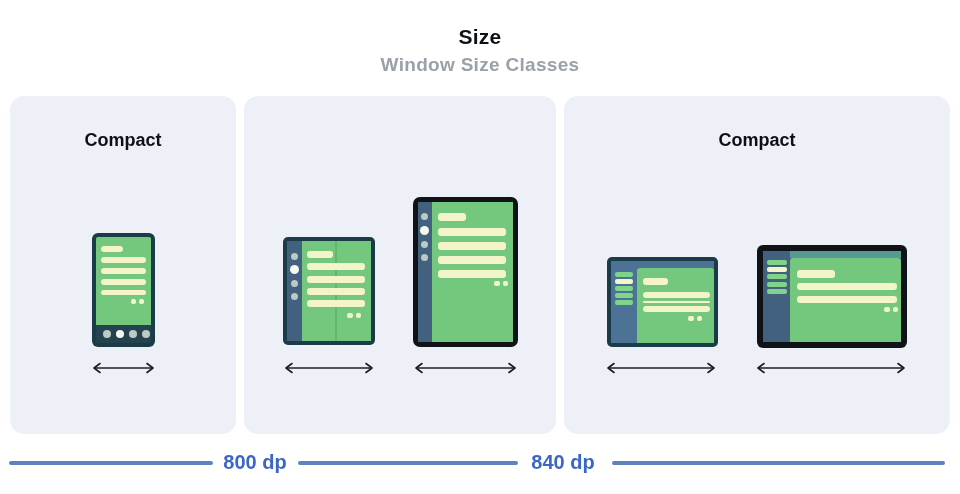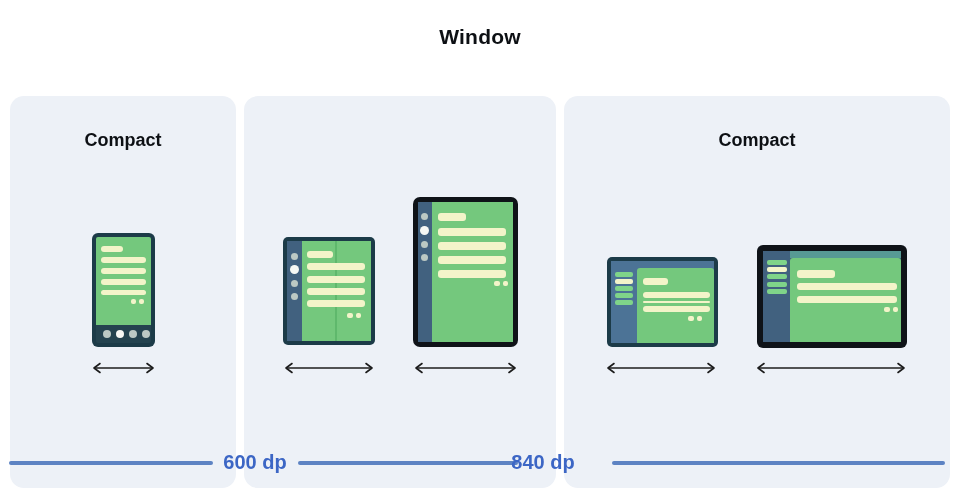--- a/index.html
+++ b/index.html
@@ -12,21 +12,21 @@
   }
   *{box-sizing:border-box;margin:0;padding:0}
   body{background:#ffffff;font-family:"Liberation Sans",sans-serif;}
   .stage{position:relative;width:960px;height:494px;background:#fff;overflow:hidden}
 
   .hdr-title{position:absolute;top:25px;left:0;width:100%;text-align:center;
     font-size:21px;font-weight:bold;color:var(--title);letter-spacing:.2px}
   .hdr-sub{position:absolute;top:54px;left:0;width:100%;text-align:center;
     font-size:19px;font-weight:bold;color:var(--subtitle);letter-spacing:.3px}
 
-  .panel{position:absolute;top:96px;height:392px;background:var(--panel-bg);border-radius:14px}
+  .panel{position:absolute;top:96px;height:338px;background:var(--panel-bg);border-radius:14px}
   .panel.compact{left:10px;width:226px}
   .panel.medium{left:244px;width:312px}
   .panel.expanded{left:564px;width:386px}
   .panel-label{position:absolute;top:34px;left:0;width:100%;text-align:center;
     font-size:18px;font-weight:bold;color:var(--title)}
 
   .abs{position:absolute}
   .line{position:absolute;background:var(--line-cream);border-radius:3px}
   .dot{position:absolute;background:var(--line-cream);border-radius:2px}
   .circ{position:absolute;border-radius:50%;background:var(--dot-muted)}
@@ -66,21 +66,22 @@
   .arrow svg{display:block}
 
   .rule-seg{position:absolute;top:461px;height:4px;background:var(--rule-blue);border-radius:2px}
   .rule-label{position:absolute;top:451px;font-size:20px;font-weight:bold;color:var(--rule-text);text-align:center}
 </style>
 </head>
 <body>
 
 <div class="stage">
 
-  <div class="hdr-title">Window</div>
+  <div class="hdr-title">Size</div>
+  <div class="hdr-sub">Window Size Classes</div>
 
   <div class="panel compact">
     <div class="panel-label">Compact</div>
 
     <div class="abs phone">
       <div class="abs screen">
         <div class="line" style="left:5px;top:9px;width:22px;height:6px"></div>
         <div class="line" style="left:5px;top:20px;width:45px;height:6px"></div>
         <div class="line" style="left:5px;top:31px;width:45px;height:6px"></div>
         <div class="line" style="left:5px;top:42px;width:45px;height:6px"></div>
@@ -209,18 +210,18 @@
     <div class="arrow" style="left:191px;width:152px">
         <svg width="152" height="14" xmlns="http://www.w3.org/2000/svg">
           <path d="M3 7 H149" stroke="#1c1c1c" stroke-width="1.6" fill="none"></path>
           <path d="M9 2.5 L3 7 L9 11.5" stroke="#1c1c1c" stroke-width="1.6" fill="none" stroke-linecap="round" stroke-linejoin="round"></path>
           <path d="M143 2.5 L149 7 L143 11.5" stroke="#1c1c1c" stroke-width="1.6" fill="none" stroke-linecap="round" stroke-linejoin="round"></path>
         </svg>
       </div>
   </div>
 
   <div class="rule-seg" style="left:9px;width:204px"></div>
-  <div class="rule-label" style="left:221px;width:68px">600 dp</div>
+  <div class="rule-label" style="left:221px;width:68px">800 dp</div>
   <div class="rule-seg" style="left:298px;width:220px"></div>
-  <div class="rule-label" style="left:509px;width:68px">840 dp</div>
+  <div class="rule-label" style="left:529px;width:68px">840 dp</div>
   <div class="rule-seg" style="left:612px;width:333px"></div>
 
 </div>
 
 </body></html>

